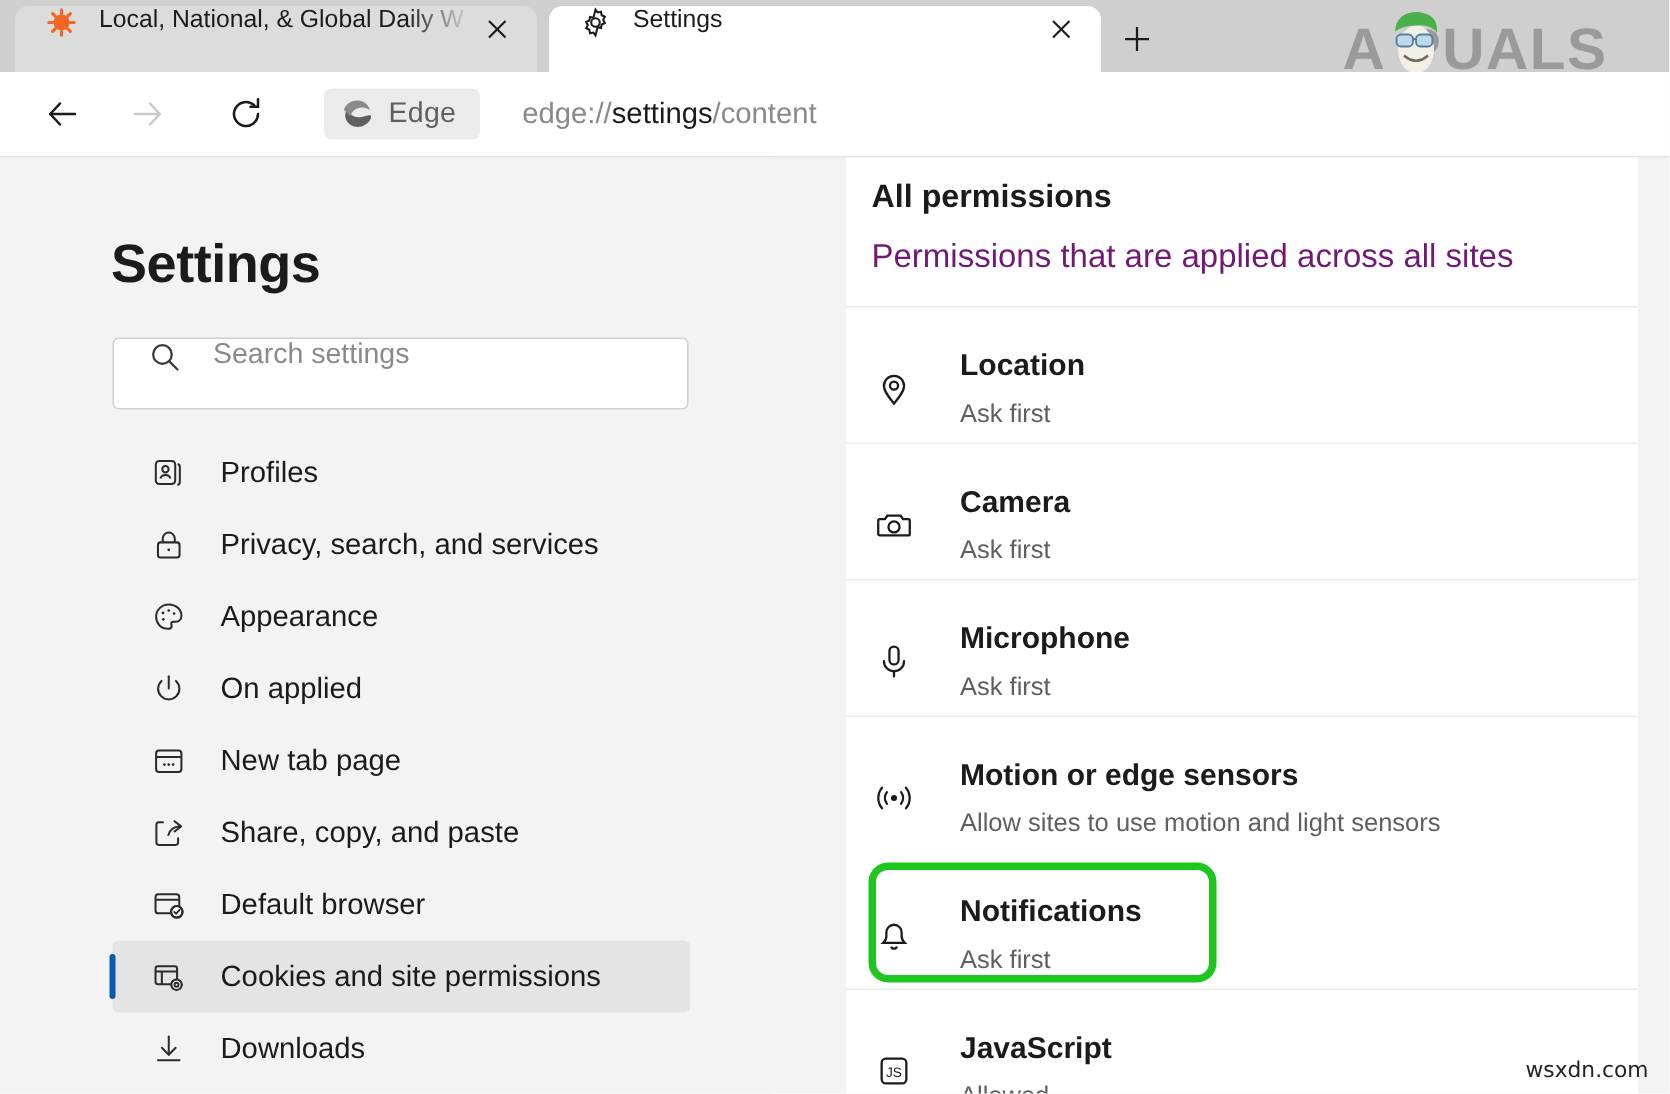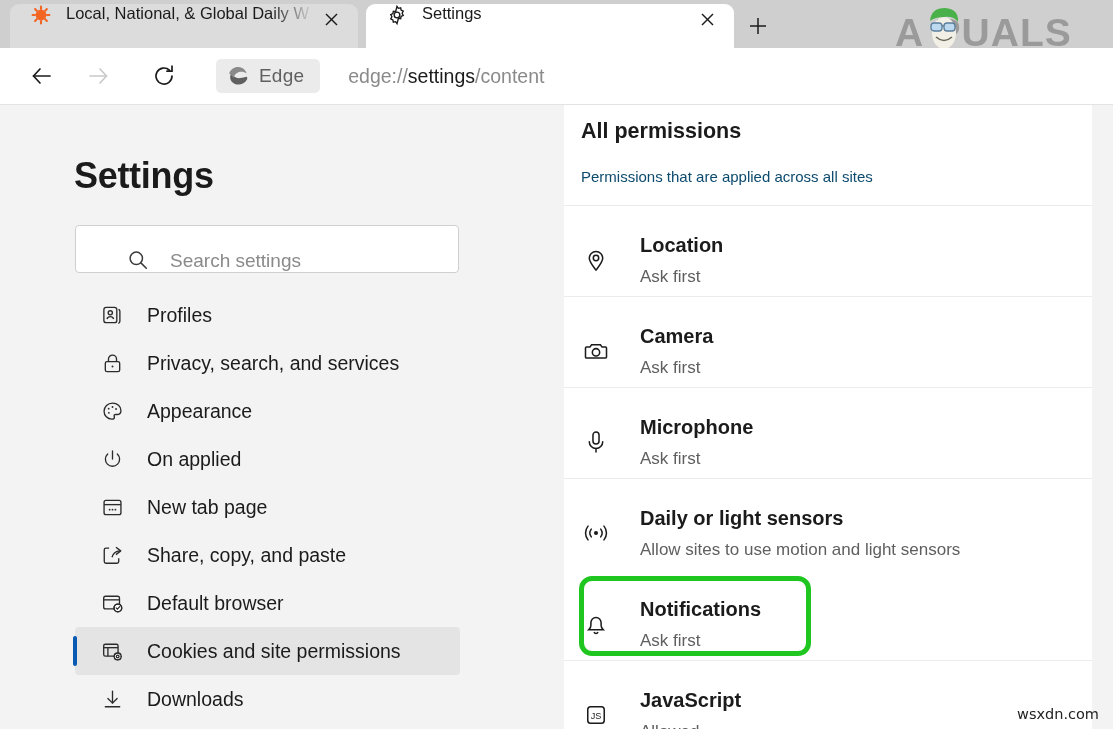--- a/index.html
+++ b/index.html
@@ -128,21 +128,21 @@
   .settings-title {
     position: absolute; left: 74px; top: 50px;
     font-size: 36px; font-weight: 600; color: #1b1b1b;
     letter-spacing: -0.3px;
   }
   .searchbox {
     position: absolute; left: 75px; top: 120px;
     width: 384px; height: 48px;
     background: #ffffff;
     border: 1px solid #cfcfcf; border-radius: 4px;
-    display: flex; align-items: flex-end; padding-left: 28px;
+    display: flex; align-items: flex-start;
   }
   .search-icon-wrap {
     width: 24px; height: 24px; margin-left: 22px;
     display: flex; align-items: center; justify-content: center;
     flex: 0 0 auto;
   }
   .search-placeholder {
     margin-left: 20px; font-size: 19px; color: #8a8a8a;
   }
   .navlist { position: absolute; left: 0; top: 186px; width: 492px; }
@@ -172,21 +172,21 @@
     position: absolute; left: 564px; top: 0;
     width: 528px; height: 625px;
     background: #ffffff;
     overflow: hidden;
   }
   .panel-head { padding: 14px 0 20px 17px; }
   .panel-title {
     font-size: 21.5px; font-weight: 600; color: #1b1b1b;
   }
   .panel-sub {
-    margin-top: 24px; font-size: 15px; color: #0c4a6e;
+    margin-top: 14px; font-size: 22px; color: #701a75;
   }
   .perm-row {
     position: relative;
     height: 91px;
     border-top: 1px solid #ececec;
     display: flex; align-items: center;
     padding-top: 18px;
   }
   .perm-icon {
     width: 30px; height: 30px; margin-left: 17px;
@@ -507,21 +507,21 @@
         <span class="perm-icon">
           <svg width="28" height="28" viewBox="0 0 26 26" fill="none" stroke="#1b1b1b" stroke-width="1.4" stroke-linecap="round">
             <circle cx="13" cy="13" r="1.9" fill="#1b1b1b" stroke="none"></circle>
             <path d="M8.6 9.4a6 6 0 0 0 0 7.2"></path>
               <path d="M17.4 9.4a6 6 0 0 1 0 7.2"></path>
             <path d="M5.6 6.6a10 10 0 0 0 0 12.8"></path>
               <path d="M20.4 6.6a10 10 0 0 1 0 12.8"></path>
           </svg>
         </span>
         <span class="perm-texts">
-          <div class="perm-name">Daily or light sensors</div>
+          <div class="perm-name">Motion or edge sensors</div>
           <div class="perm-status">Allow sites to use motion and light sensors</div>
         </span>
       </div>
 
       <div class="perm-row highlight">
         <div class="highlight-box"></div>
         <span class="perm-icon">
           <svg width="26" height="26" viewBox="0 0 24 24" fill="none" stroke="#1b1b1b" stroke-width="1.4">
             <path d="M5.4 17.2h13.2c-1.3-1.2-1.9-2.3-1.9-4.1v-2.4a4.7 4.7 0 0 0-9.4 0v2.4c0 1.8-.6 2.9-1.9 4.1z"></path>
             <path d="M10.2 19.4a1.9 1.9 0 0 0 3.6 0"></path>

